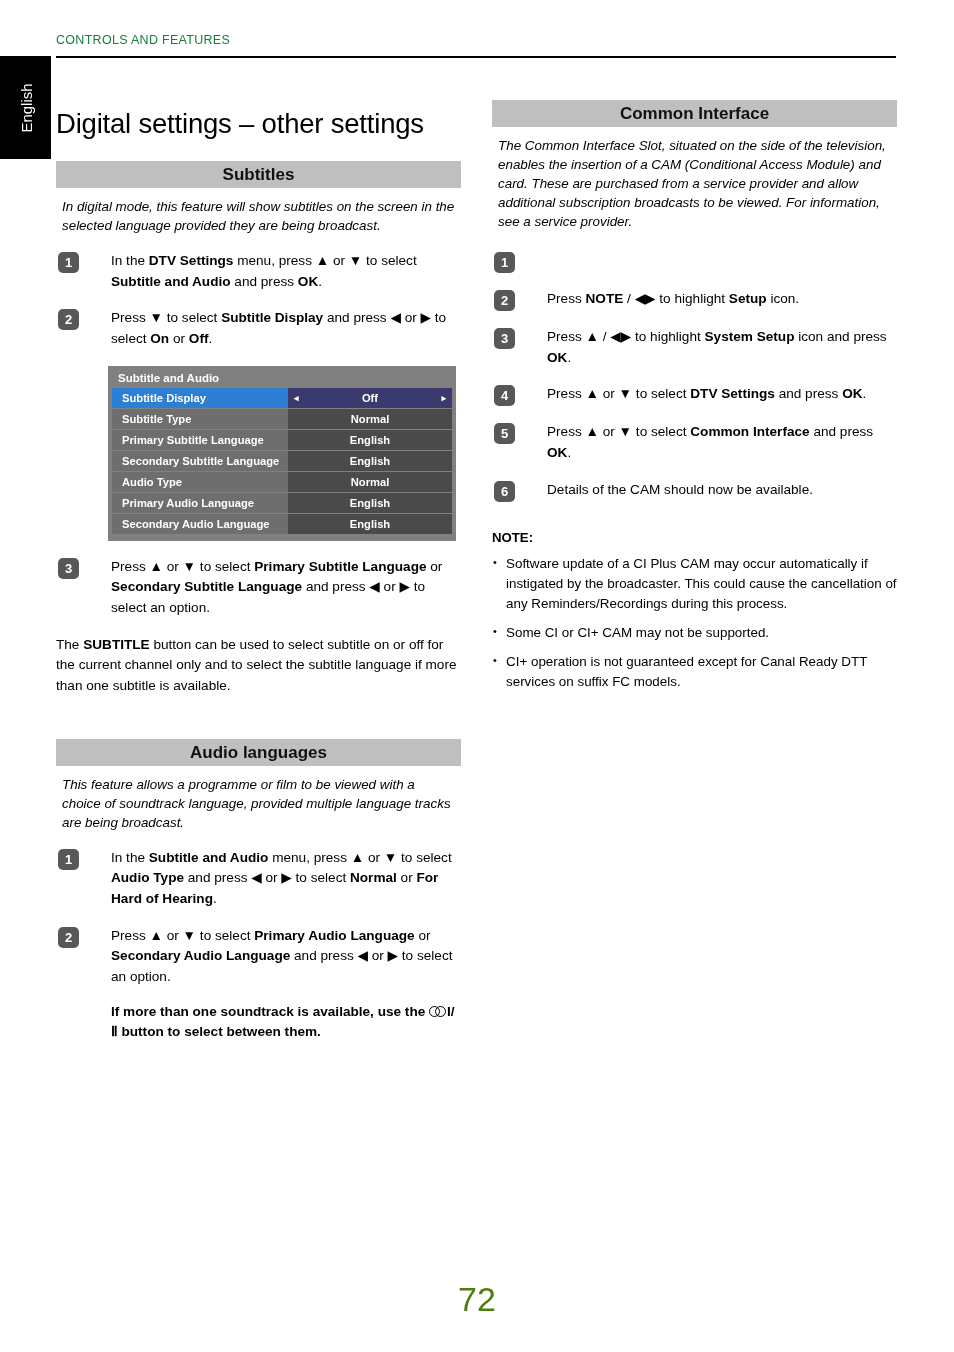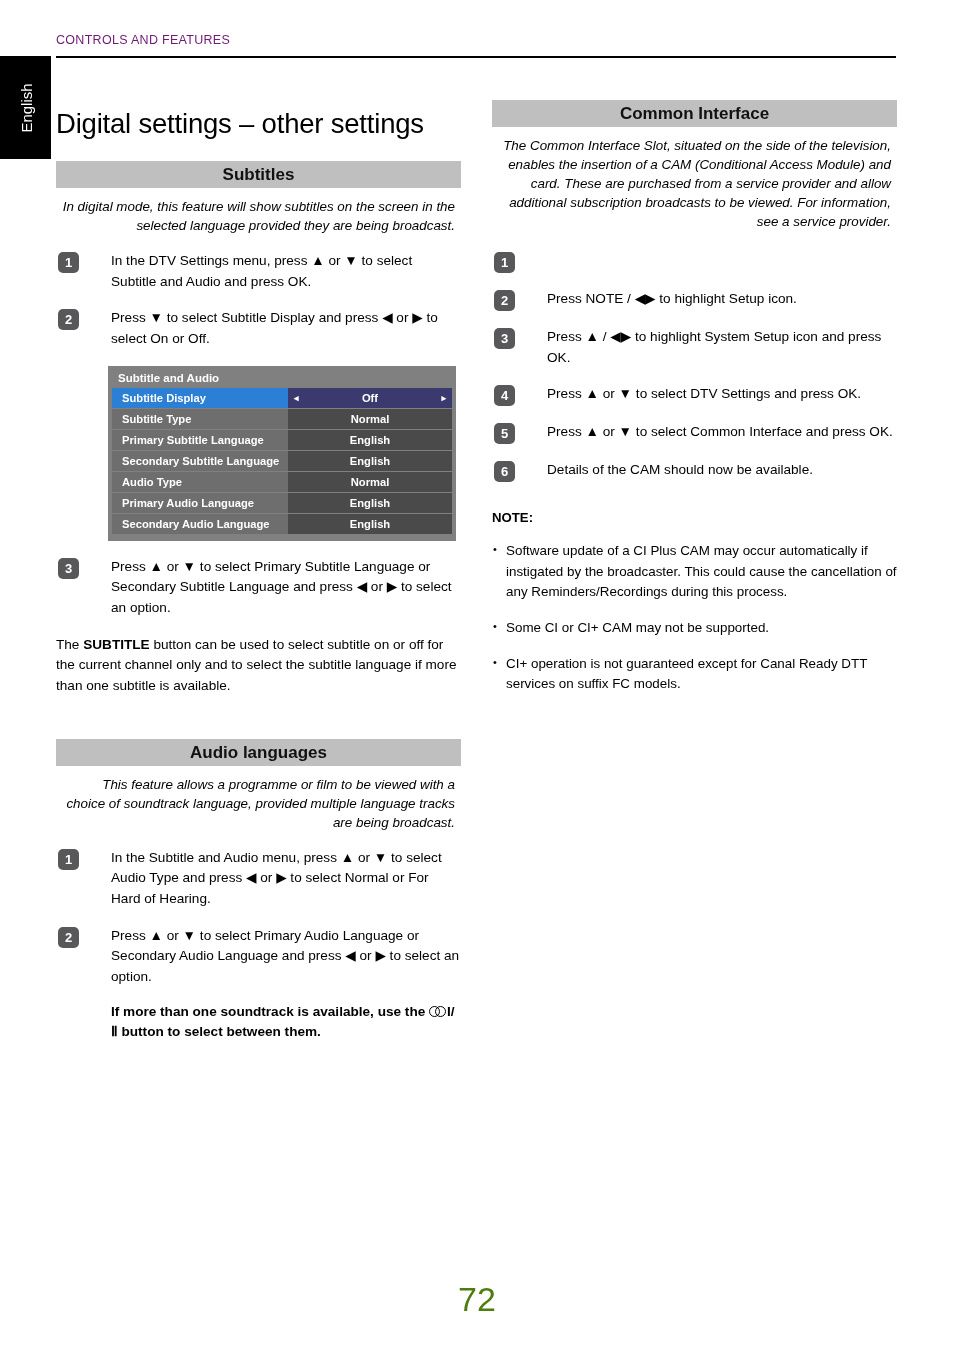--- a/index.html
+++ b/index.html
@@ -13,21 +13,21 @@
     position: relative;
     overflow: hidden;
   }
 
   
   .running-head {
     position: absolute;
     left: 56px; top: 33px;
     font-size: 12.5px;
     letter-spacing: 0.3px;
-    color: #701a75;
+    color: #15803d;
   }
   .header-rule {
     position: absolute;
     left: 56px; top: 56px;
     width: 840px; height: 1.6px;
     background: #000;
   }
   .lang-tab {
     position: absolute;
     left: 0; top: 56px;
@@ -73,21 +73,21 @@
     font-size: 17px;
     font-weight: bold;
     color: #111;
   }
 
   
   .intro {
     font-style: italic;
     font-size: 13.4px;
     line-height: 1.42;
-    text-align: right;
+    text-align: left;
     margin: 9px 6px 0 6px;
   }
 
   
   .step {
     position: relative;
     margin-top: 16px;
     padding-left: 55px;
     min-height: 22px;
   }
@@ -100,21 +100,21 @@
     color: #fff;
     font-size: 13px;
     font-weight: bold;
     text-align: center;
     line-height: 21px;
   }
   .step-text {
     font-size: 13.6px;
     line-height: 1.52;
   }
-  .step-text b { font-weight: normal; }
+  .step-text b { font-weight: bold; }
   .para-sub {
     margin-top: 14px;
     font-size: 13.6px;
     line-height: 1.52;
     font-weight: bold;
   }
 
   .body-para {
     font-size: 13.6px;
     line-height: 1.52;
@@ -189,21 +189,21 @@
   .note-title {
     margin-top: 28px;
     font-size: 13.2px;
     font-weight: bold;
   }
   .note-item {
     position: relative;
     padding-left: 14px;
     font-size: 13.4px;
     line-height: 1.5;
-    margin-top: 16px;
+    margin-top: 9px;
   }
   .note-item:before {
     content: "\2022";
     position: absolute;
     left: 1px; top: 0;
     font-size: 11px;
   }
 
   
   .page-num {

